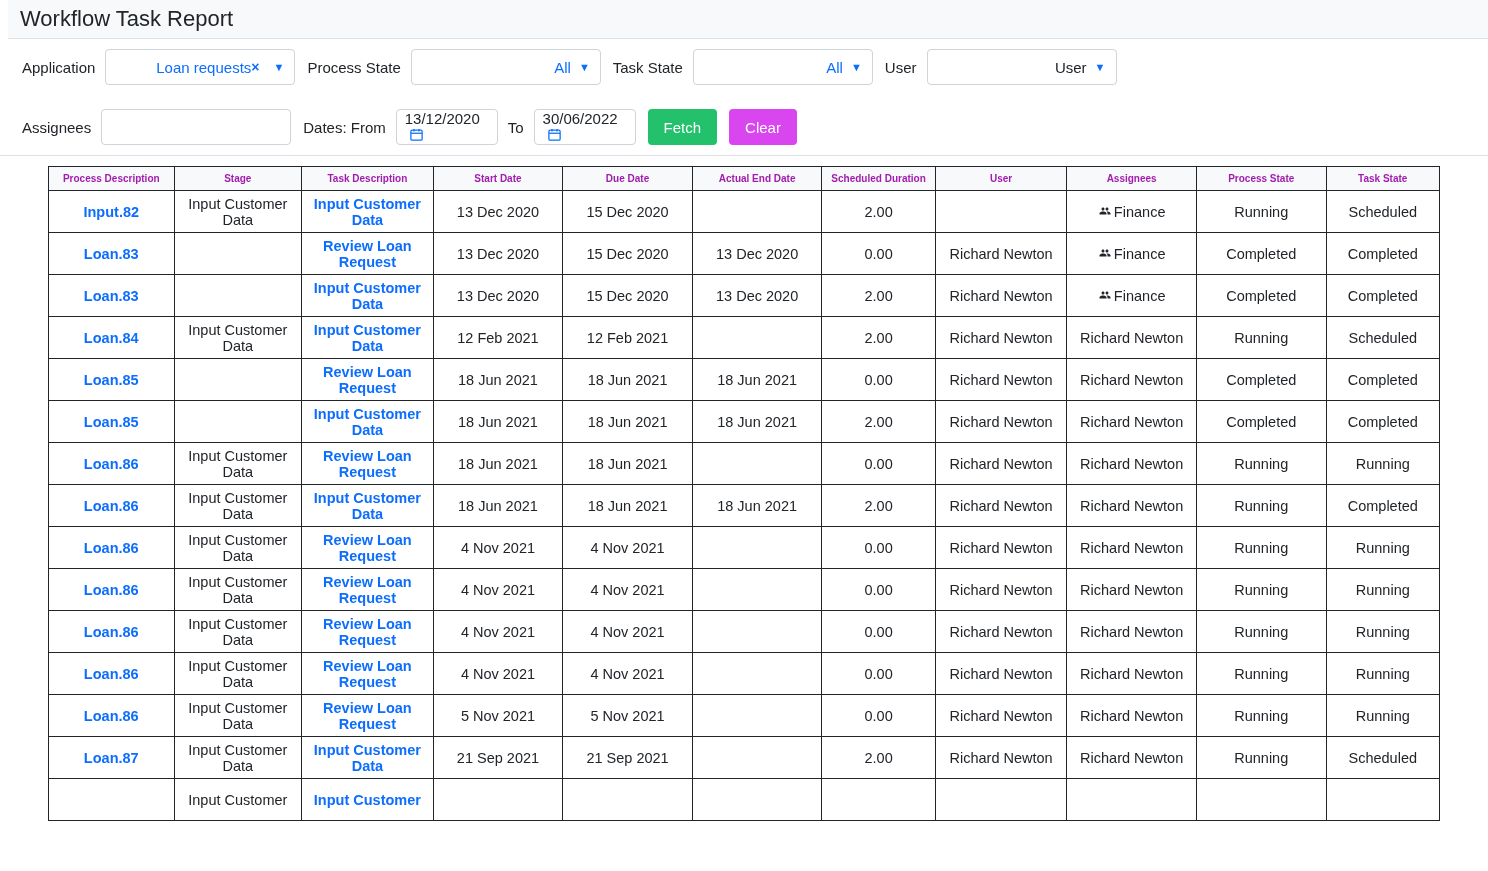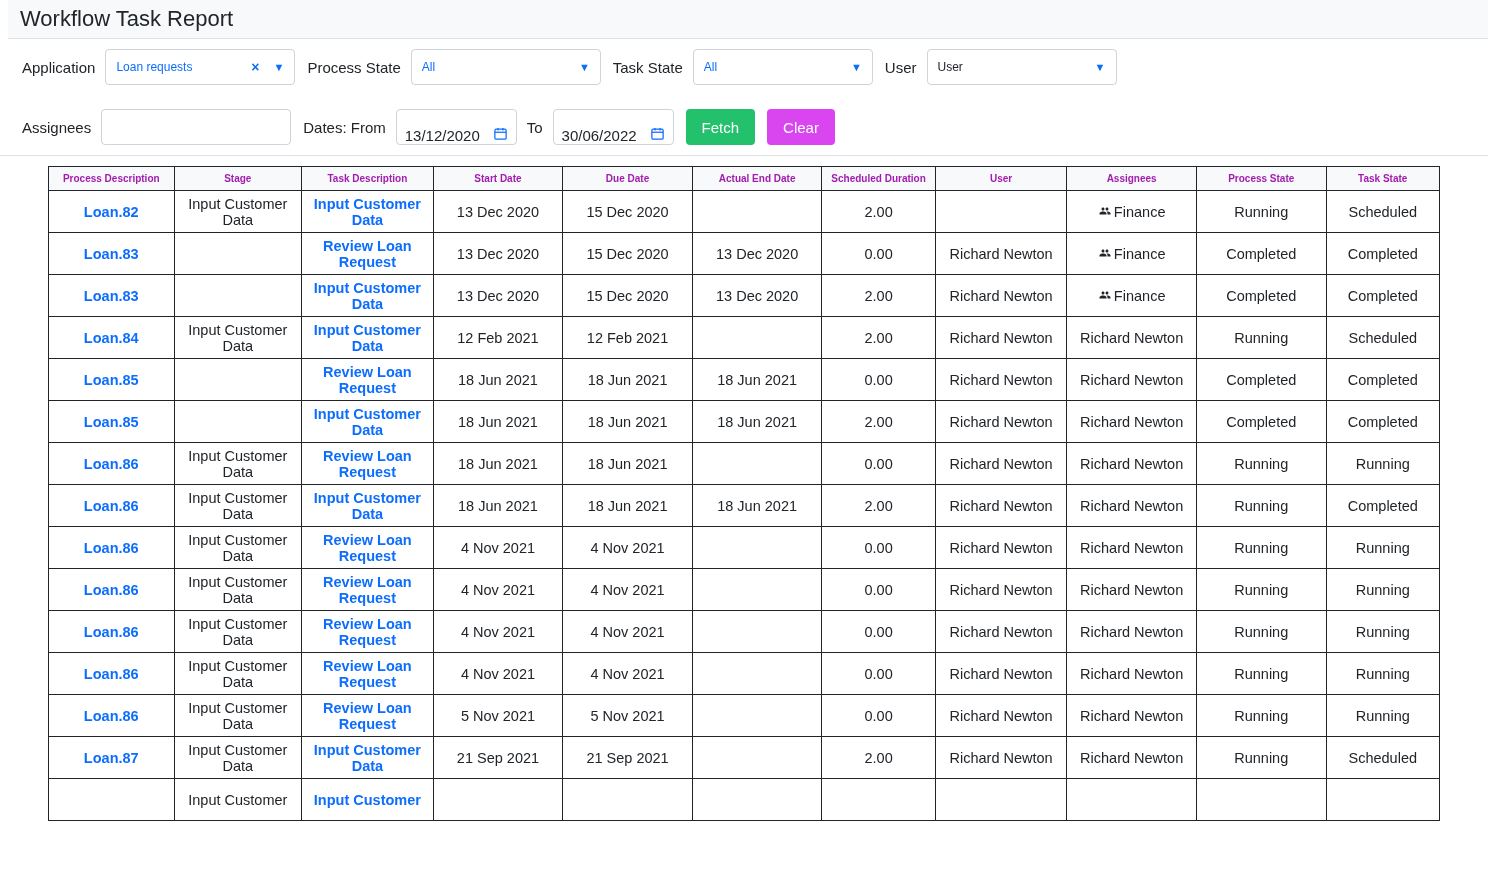--- a/index.html
+++ b/index.html
@@ -43,23 +43,24 @@
     border-radius: 4px;
     height: 36px;
     display: flex;
     align-items: center;
     padding: 0 10px;
     background: #fff;
     position: relative;
   }
   .select-box .sel-text {
     color: #0d6efd;
-    font-size: 12px;
+    font-size: 15px;
     flex: 1;
     white-space: nowrap;
+    text-align: right;
   }
   .select-box .sel-text.plain { color: #212529; }
   .select-box .clear-x {
     color: #0d6efd;
     font-size: 14px;
     margin-right: 6px;
     cursor: pointer;
     font-weight: 700;
   }
   .select-box .chev {
@@ -79,23 +80,24 @@
     padding: 0 10px;
     background: #fff;
     font-size: 15px;
     color: #212529;
   }
   .date-box {
     border: 1px solid #ced4da;
     border-radius: 4px;
     height: 36px;
     display: flex;
-    align-items: flex-end;
+    align-items: flex-start;
     padding: 0 8px;
     background: #fff;
+    flex-direction: column;
   }
   .date-box .date-text {
     color: #212529;
     font-size: 15px;
     width: 84px;
   }
   .date-box .cal {
     color: #0d6efd;
     font-size: 15px;
     margin-left: 4px;
@@ -260,21 +262,21 @@
           <th>Actual End Date</th>
           <th>Scheduled Duration</th>
           <th>User</th>
           <th>Assignees</th>
           <th>Process State</th>
           <th>Task State</th>
         </tr>
     </thead>
     <tbody id="tbody">
         <tr>
-          <td class="link"><a href="#">Loan.82</a></td>
+          <td class="link"><a href="#">Input.82</a></td>
           <td>Input Customer Data</td>
           <td class="linktask"><a href="#">Input Customer Data</a></td>
           <td>13 Dec 2020</td>
           <td>15 Dec 2020</td>
           <td></td>
           <td>2.00</td>
           <td></td>
           <td><span class="group-icon"><svg width="14" height="12" viewBox="0 0 24 24" fill="#212529">
                 <path d="M16 11c1.66 0 3-1.34 3-3s-1.34-3-3-3-3 1.34-3 3 1.34 3 3 3zm-8 0c1.66 0 3-1.34 3-3S9.66 5 8 5 5 6.34 5 8s1.34 3 3 3zm0 2c-2.33 0-7 1.17-7 3.5V19h14v-2.5C15 14.17 10.33 13 8 13zm8 0c-.29 0-.62.02-.97.05C16.2 13.9 17 15.02 17 16.5V19h6v-2.5c0-2.33-4.67-3.5-7-3.5z"></path>
               </svg></span>Finance</td>

